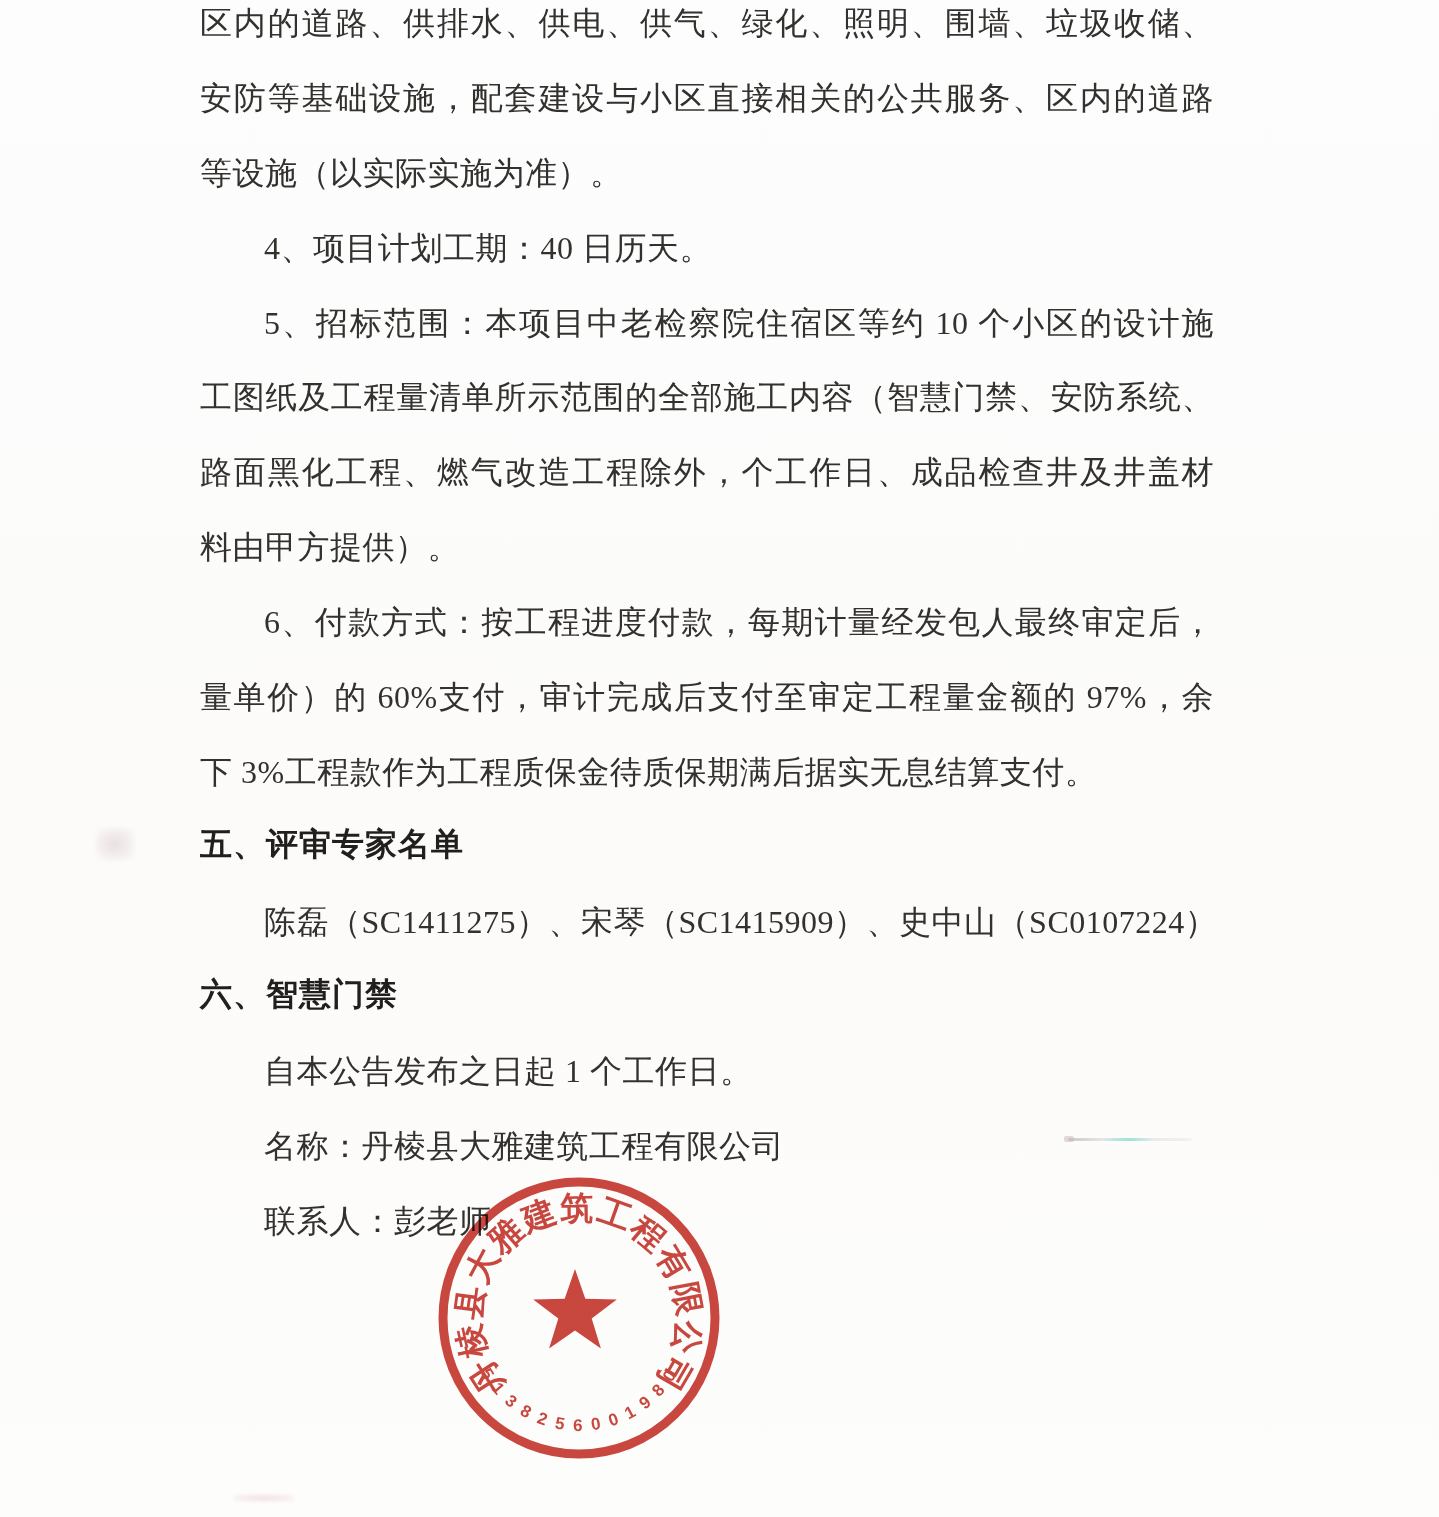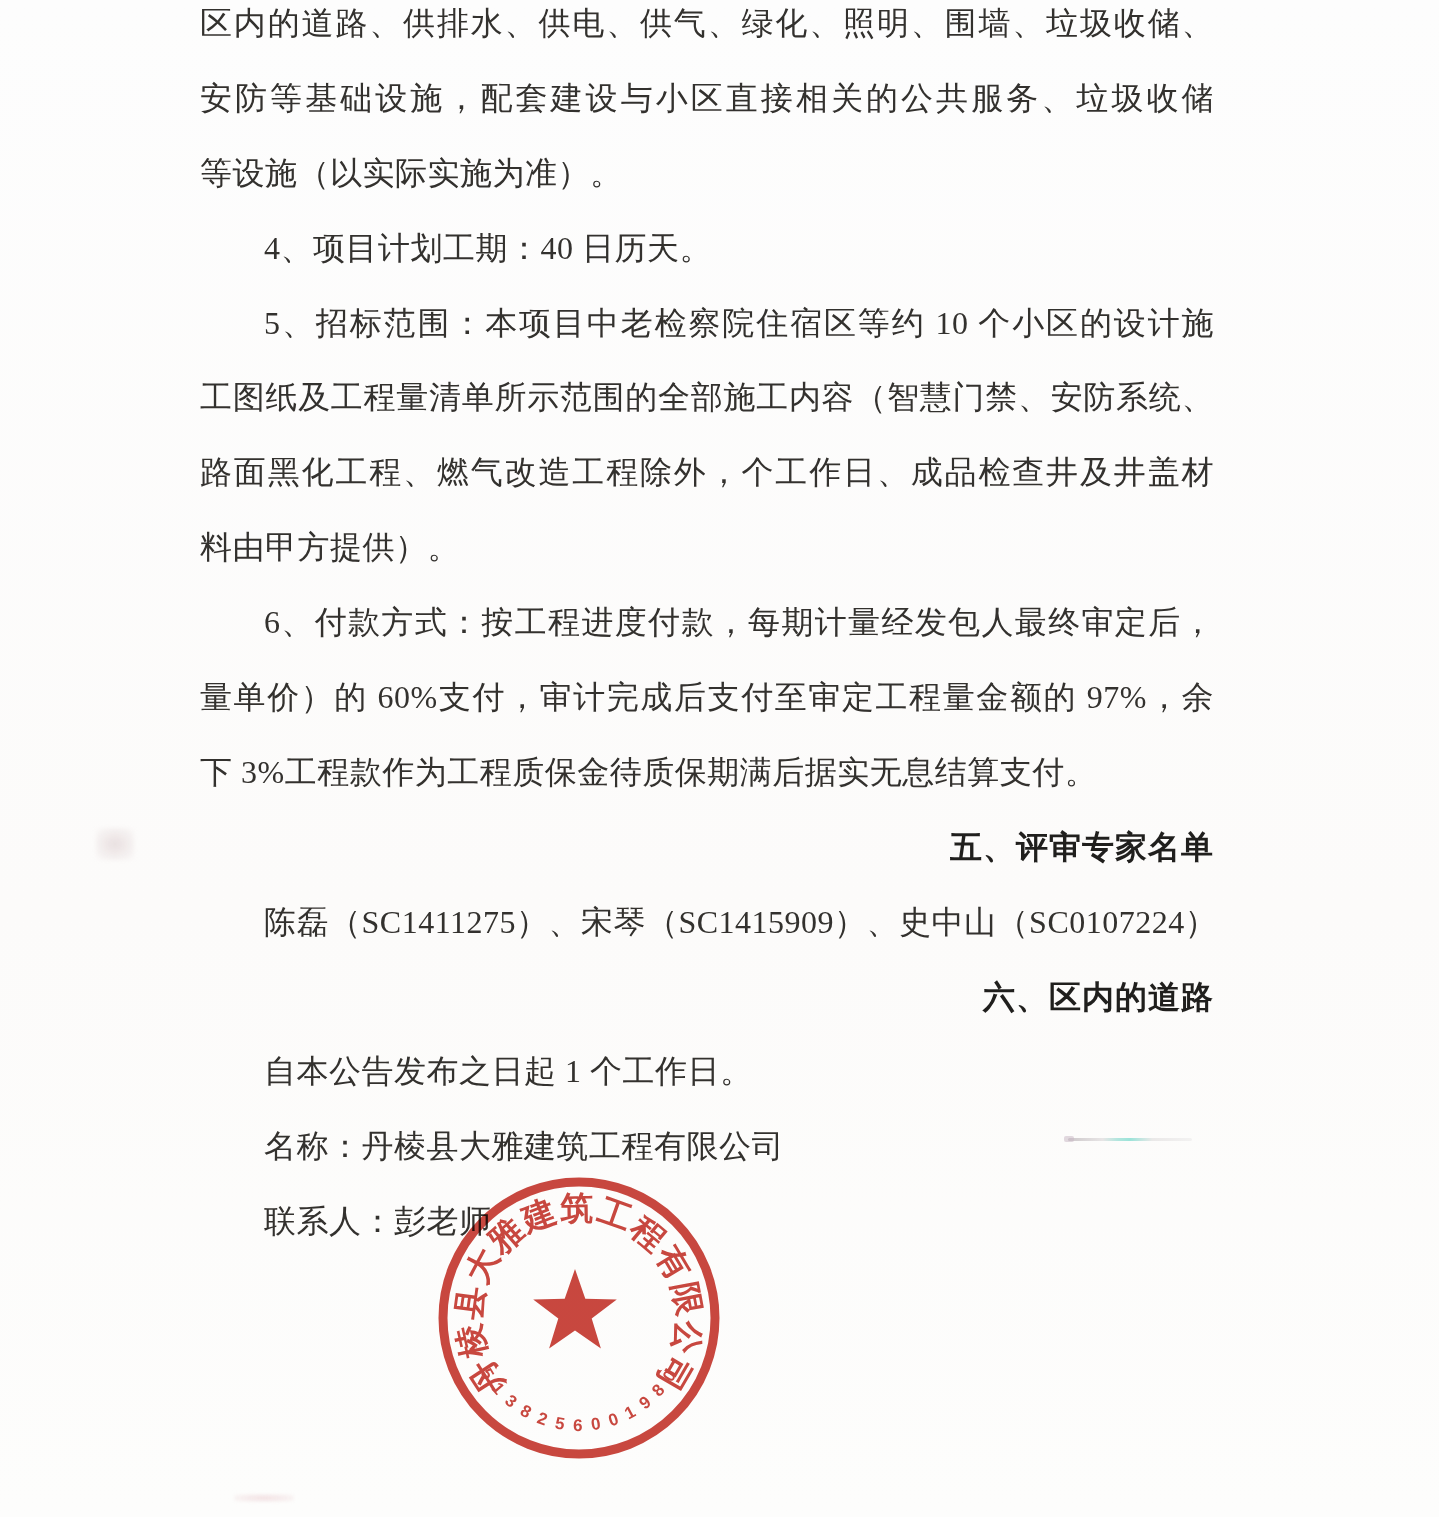--- a/index.html
+++ b/index.html
@@ -29,25 +29,24 @@
     font-size: 32px;
     white-space: nowrap;
     letter-spacing: 0.5px;
   }
   .line.justify {
     white-space: normal;
     text-align: justify;
     text-align-last: justify;
   }
   .line.heading {
-    font-family: Liberation Sans, sans-serif;
+    font-family: Liberation Mono, monospace;
     font-weight: bold;
     color: #201f1d;
     letter-spacing: 1px;
-    text-align: right;
   }
   
   #seal {
     position: absolute;
     left: 428px;
     top: 1168px;
     width: 300px;
     height: 300px;
     z-index: 2;
     mix-blend-mode: multiply;
@@ -104,33 +103,33 @@
     z-index: 0;
   }
 </style>
 </head>
 <body>
 
 <div id="page">
 
   <div id="doc-body">
       <div class="line justify">区内的道路、供排水、供电、供气、绿化、照明、围墙、垃圾收储、</div>
-      <div class="line justify">安防等基础设施，配套建设与小区直接相关的公共服务、垃圾收储</div>
+      <div class="line justify">安防等基础设施，配套建设与小区直接相关的公共服务、区内的道路</div>
       <div class="line">等设施（以实际实施为准）。</div>
       <div class="line" style="padding-left: 64px;">4、项目计划工期：40 日历天。</div>
       <div class="line justify" style="padding-left: 64px;">5、招标范围：本项目中老检察院住宿区等约 10 个小区的设计施</div>
       <div class="line justify">工图纸及工程量清单所示范围的全部施工内容（智慧门禁、安防系统、</div>
       <div class="line justify">路面黑化工程、燃气改造工程除外，个工作日、成品检查井及井盖材</div>
       <div class="line">料由甲方提供）。</div>
       <div class="line justify" style="padding-left: 64px;">6、付款方式：按工程进度付款，每期计量经发包人最终审定后，</div>
       <div class="line justify">量单价）的 60%支付，审计完成后支付至审定工程量金额的 97%，余</div>
       <div class="line">下 3%工程款作为工程质保金待质保期满后据实无息结算支付。</div>
       <div class="line heading">五、评审专家名单</div>
       <div class="line" style="padding-left: 64px;">陈磊（SC1411275）、宋琴（SC1415909）、史中山（SC0107224）</div>
-      <div class="line heading">六、区内的道路</div>
+      <div class="line heading">六、智慧门禁</div>
       <div class="line" style="padding-left: 64px;">自本公告发布之日起 1 个工作日。</div>
       <div class="line" style="padding-left: 64px;">名称：丹棱县大雅建筑工程有限公司</div>
       <div class="line" style="padding-left: 64px;">联系人：彭老师</div>
     </div>
 
   <svg id="seal" viewBox="0 0 300 300" xmlns="http://www.w3.org/2000/svg">
     <defs>
       <path id="seal-arc" d="M 78.2 215.6 A 98 98 0 1 1 223.8 84.4 A 98 98 0 1 1 78.2 215.6" fill="none"></path>
       <path id="seal-bottom" d="M 51.2 203 A 113 113 0 0 0 250.8 203" fill="none"></path>
     </defs>

